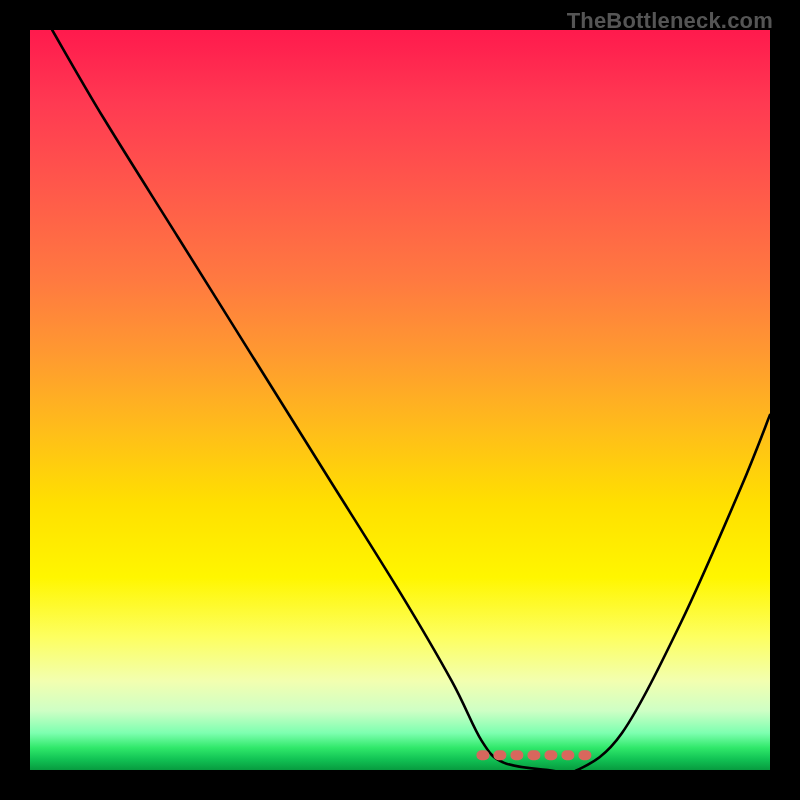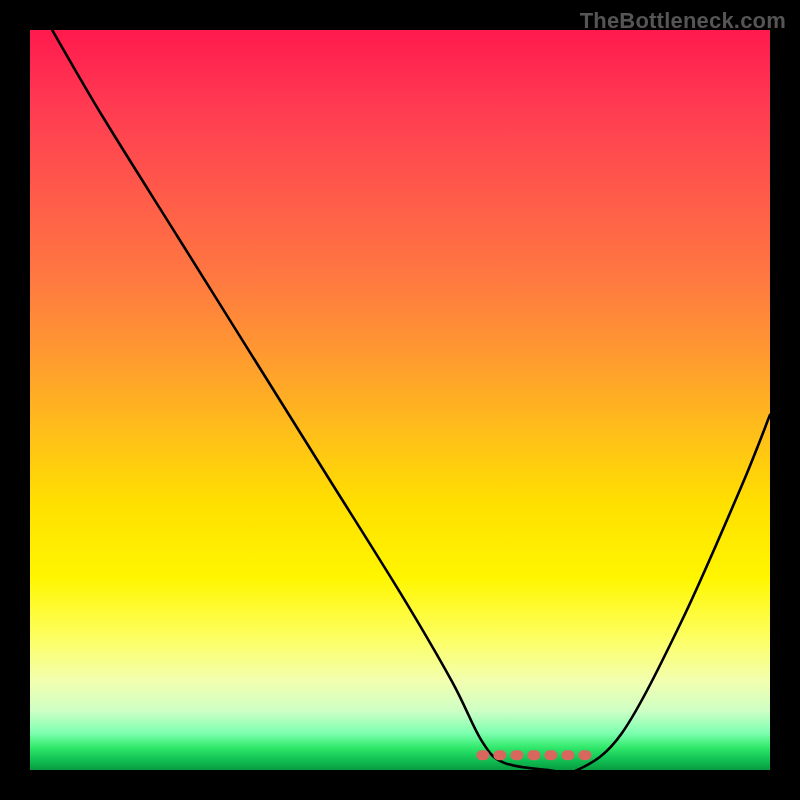--- a/index.html
+++ b/index.html
@@ -12,21 +12,21 @@
     font-family: Arial, Helvetica, sans-serif;
   }
   .wrap {
     position: relative;
     width: 800px;
     height: 800px;
   }
   .watermark {
     position: absolute;
     top: 8px;
-    right: 14px;
+    right: 27px;
     color: #555555;
     font-size: 22px;
     font-weight: 600;
     letter-spacing: 0.2px;
   }
   .plot {
     position: absolute;
     left: 30px;
     top: 30px;
     width: 740px;

